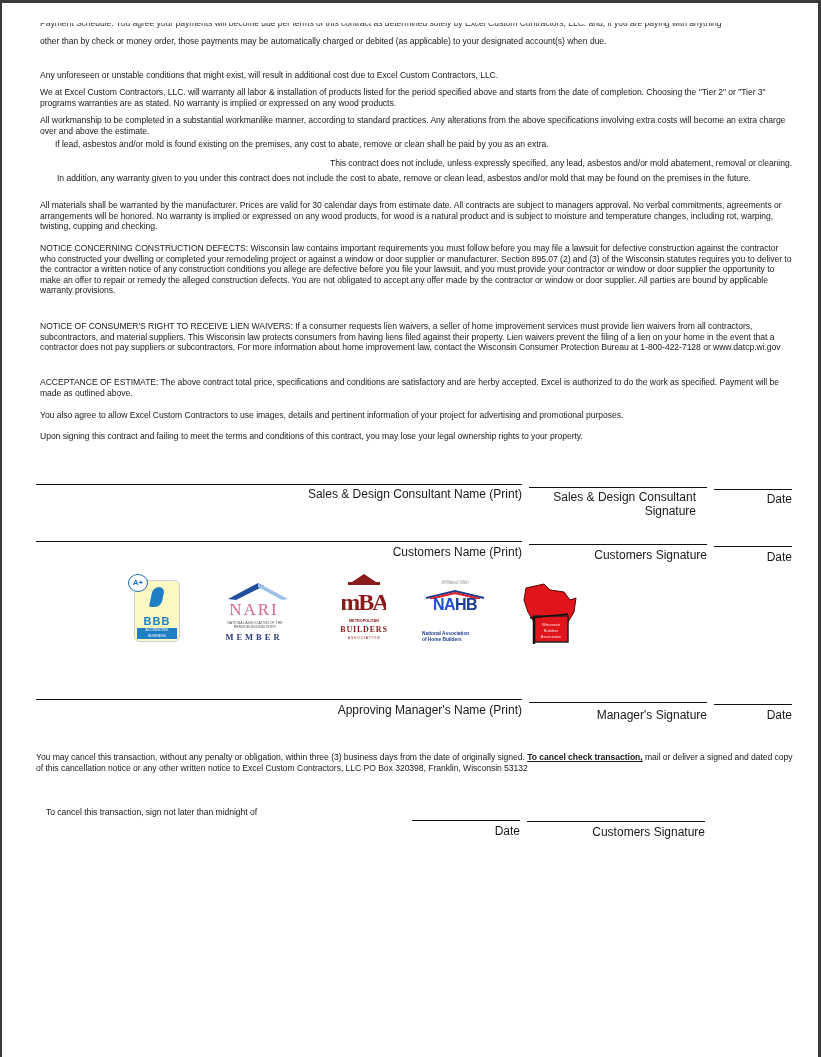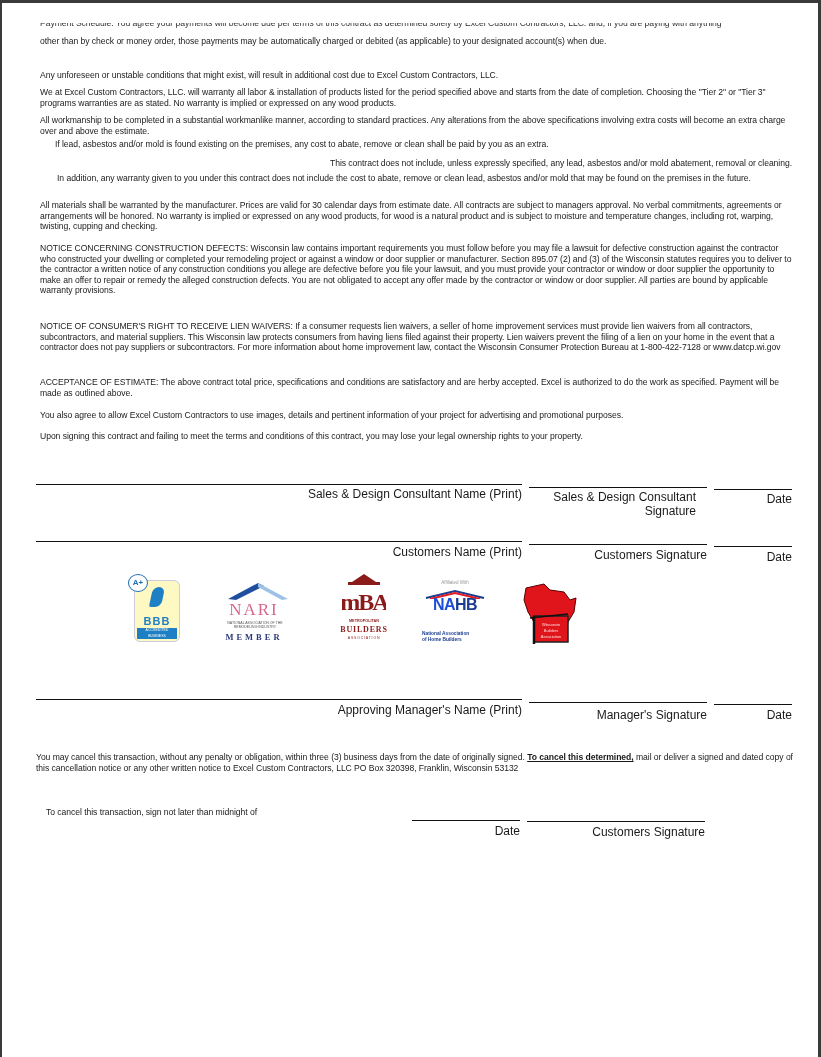--- a/index.html
+++ b/index.html
@@ -144,21 +144,21 @@
 </div>
 
 <div class="sigline" style="left:36px; top:699px; width:486px;"></div>
 <div class="siglabel" style="left:36px; top:703px; width:486px;">Approving Manager's Name (Print)</div>
 <div class="sigline" style="left:529px; top:702px; width:178px;"></div>
 <div class="siglabel" style="left:529px; top:708px; width:178px;">Manager's Signature</div>
 <div class="sigline" style="left:714px; top:704px; width:78px;"></div>
 <div class="siglabel" style="left:714px; top:708px; width:78px;">Date</div>
 
 <div class="p" style="top:752px; left:36px; width:760px;">
-  <span>You may cancel this transaction, without any penalty or obligation, within three (3) business days from the date of originally signed.  </span><span class="u">To cancel this determined,</span><span> mail or deliver a signed and dated copy of this cancellation notice or any other written notice to Excel Custom Contractors, LLC  PO Box 320398, Franklin, Wisconsin 53132</span>
+  <span>You may cancel this transaction, without any penalty or obligation, within three (3) business days from the date of originally signed.  </span><span class="u">To cancel check transaction,</span><span> mail or deliver a signed and dated copy of this cancellation notice or any other written notice to Excel Custom Contractors, LLC  PO Box 320398, Franklin, Wisconsin 53132</span>
 </div>
 
 <div class="p" style="top:807px; left:46px; width:400px;">To cancel this transaction, sign not later than midnight of</div>
 
 <div class="sigline" style="left:412px; top:820px; width:108px;"></div>
 <div class="siglabel" style="left:412px; top:824px; width:108px;">Date</div>
 <div class="sigline" style="left:527px; top:821px; width:178px;"></div>
 <div class="siglabel" style="left:527px; top:825px; width:178px;">Customers Signature</div>
 
 </body></html>

